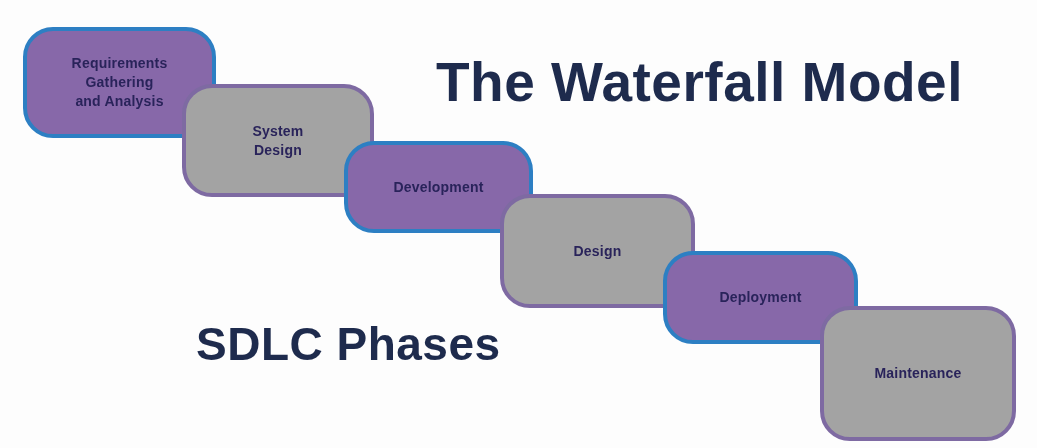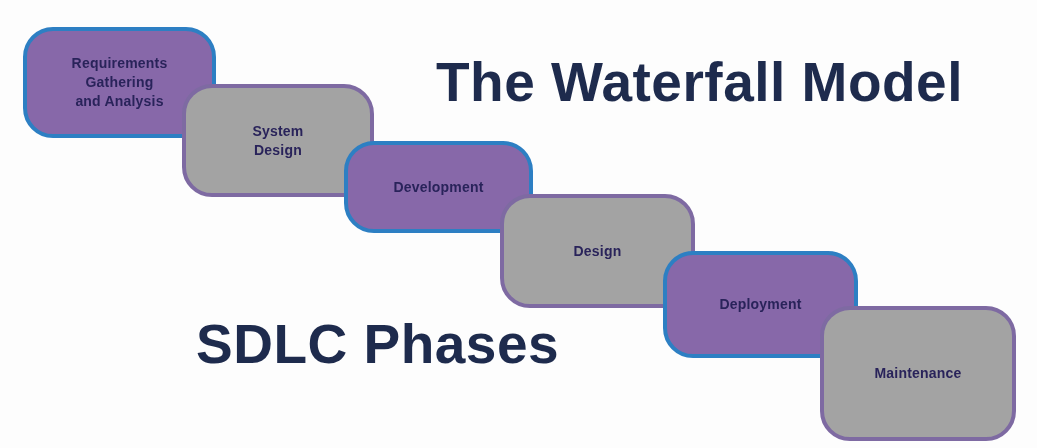--- a/index.html
+++ b/index.html
@@ -27,21 +27,21 @@
     letter-spacing: 0.5px;
     color: #1e2b4d;
     text-align: center;
     white-space: nowrap;
   }
   .subtitle {
     position: absolute;
     left: 196px;
     top: 319px;
     margin: 0;
-    font-size: 55px;
+    font-size: 46px;
     line-height: 50px;
     font-weight: 800;
     letter-spacing: 0.5px;
     color: #1e2b4d;
     white-space: nowrap;
   }
   .phase {
     position: absolute;
     box-sizing: border-box;
     border-radius: 30px;
@@ -61,21 +61,21 @@
     white-space: pre-line;
     padding: 0 10px;
   }
   .phase.purple { background: #8768a9; border-color: #2d7fc3; }
   .phase.blue   { background: #a3a3a3; border-color: #7e6aa2; }
 
   .p1 { left: 23px;  top: 27px;  width: 193px; height: 111px; }
   .p2 { left: 182px; top: 84px;  width: 192px; height: 113px; }
   .p3 { left: 344px; top: 141px; width: 189px; height: 92px; }
   .p4 { left: 500px; top: 194px; width: 195px; height: 114px; }
-  .p5 { left: 663px; top: 251px; width: 195px; height: 107px; }
+  .p5 { left: 663px; top: 251px; width: 195px; height: 93px; }
   .p6 { left: 820px; top: 306px; width: 196px; height: 135px; }
 </style>
 </head>
 <body>
 
 <div class="canvas">
 
   <h1 class="title">The Waterfall Model</h1>
 
   <div class="subtitle">SDLC Phases</div>

